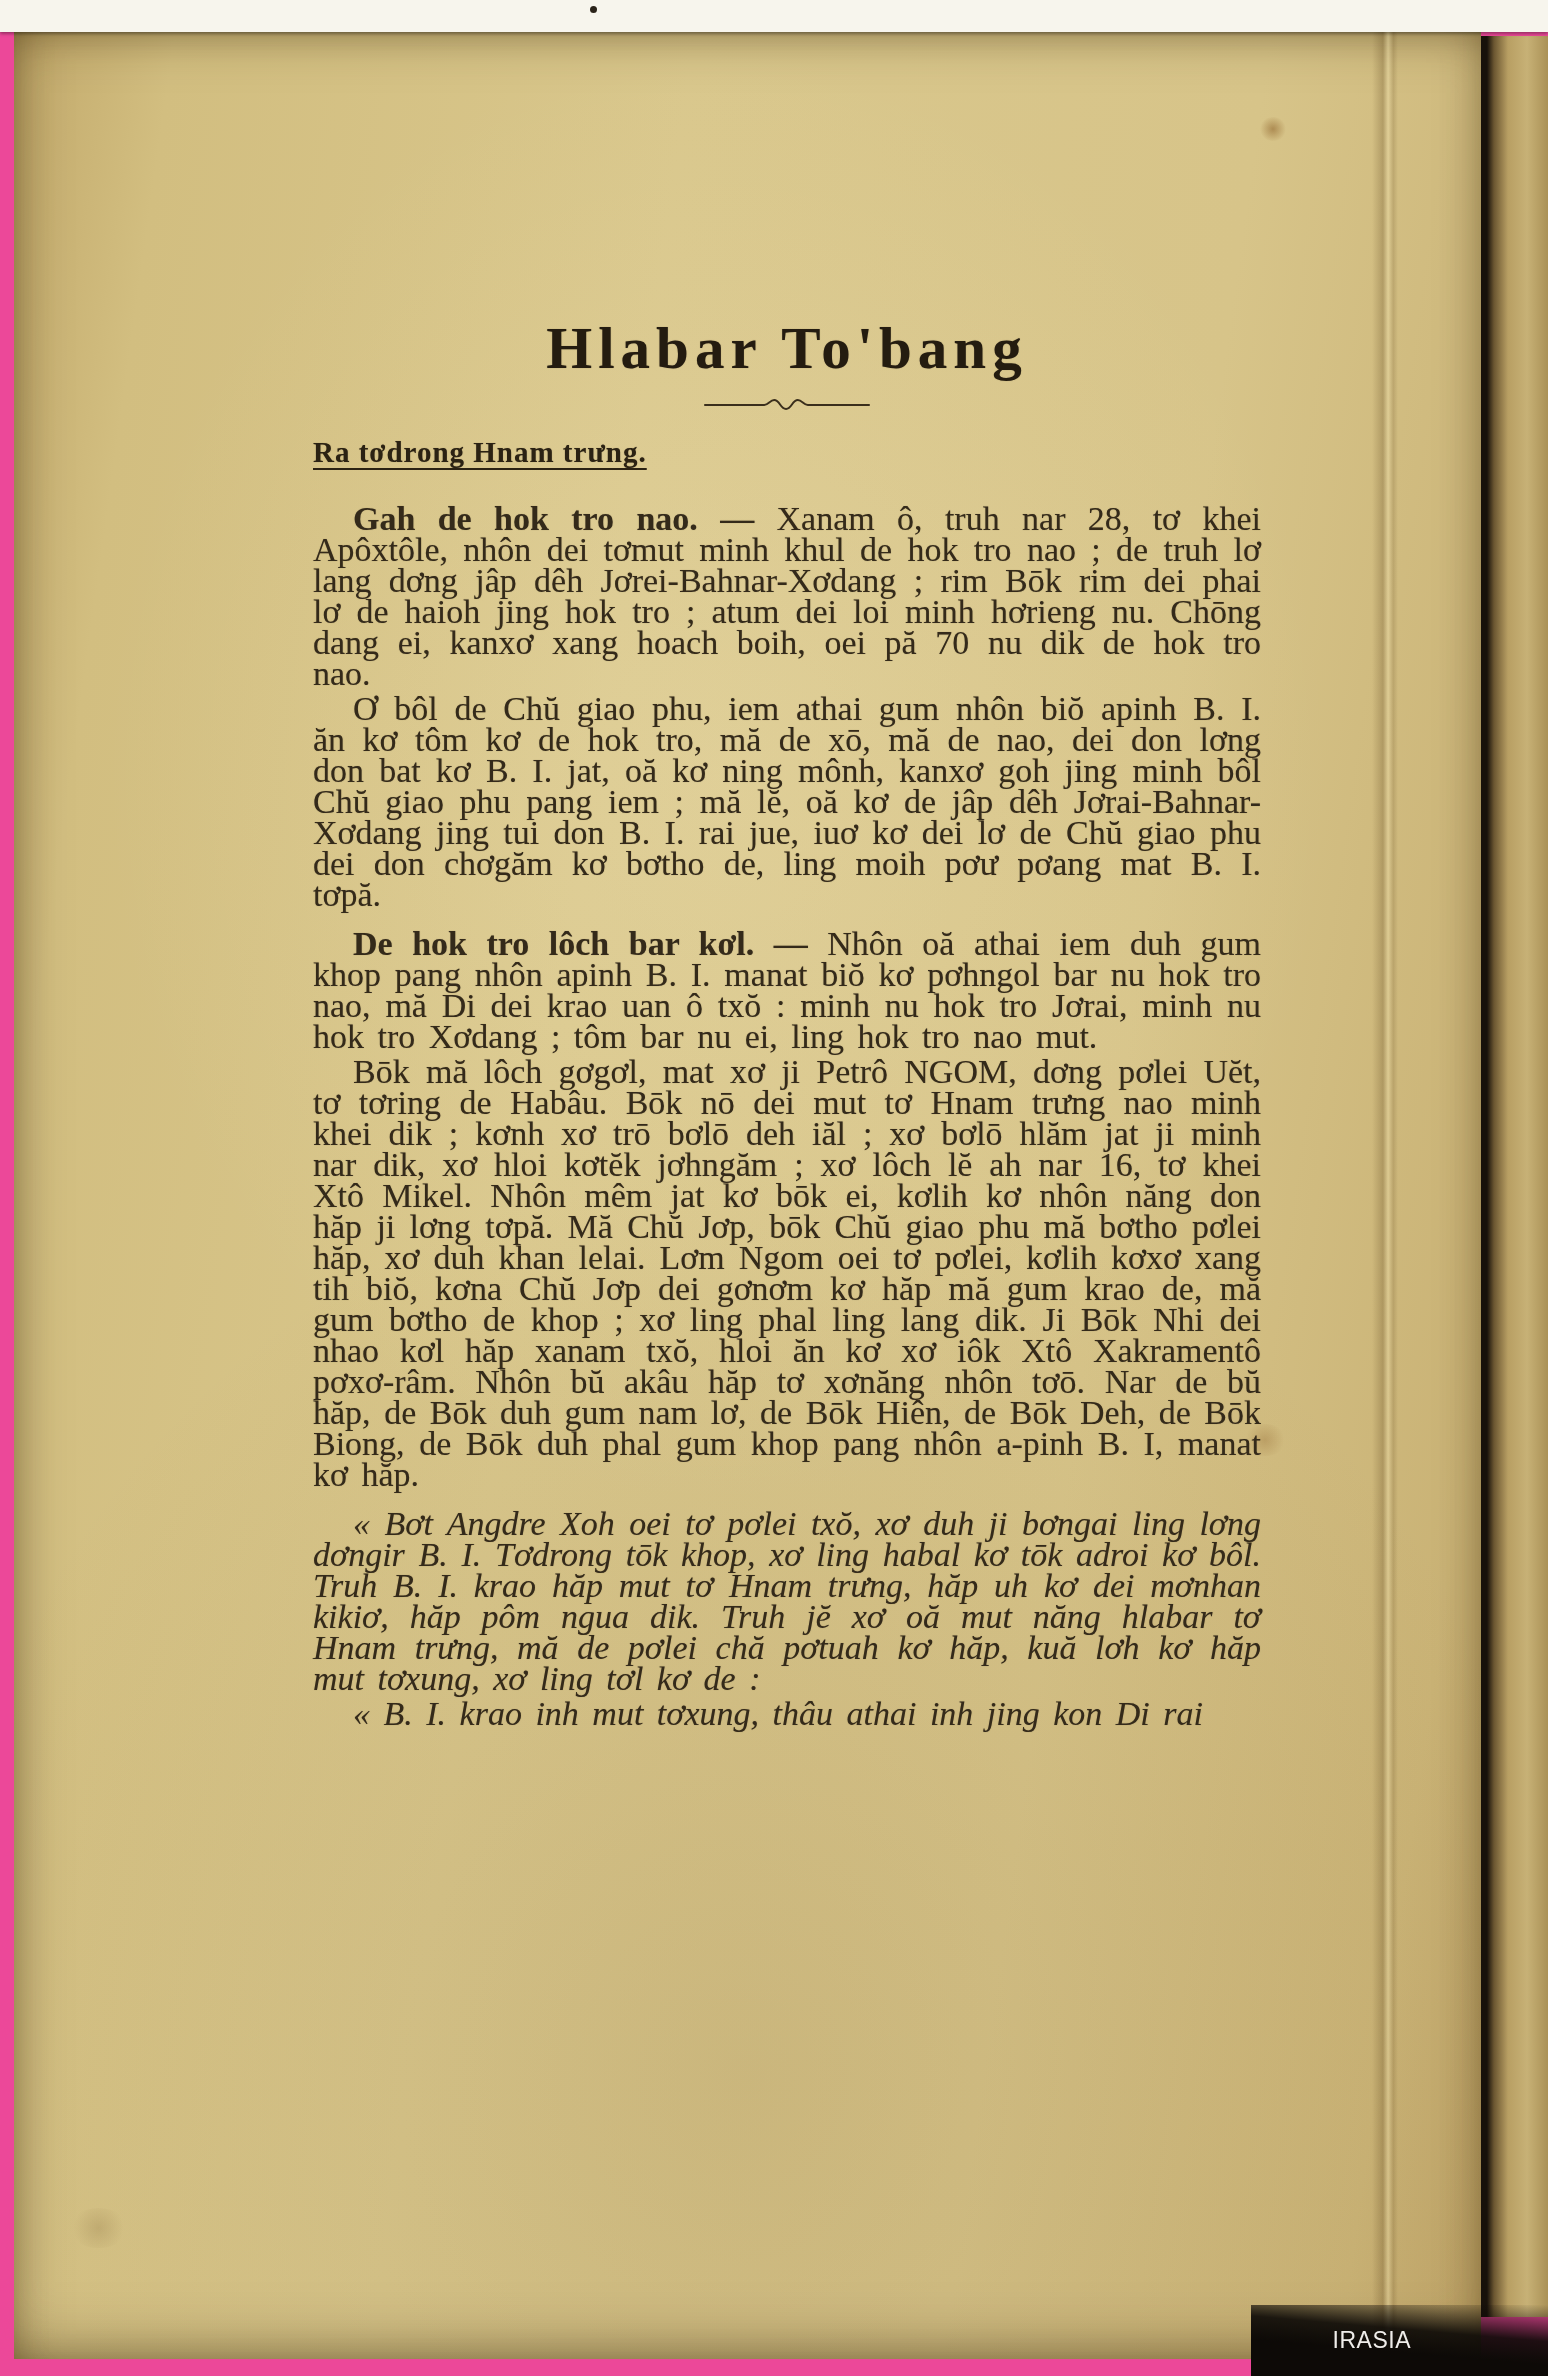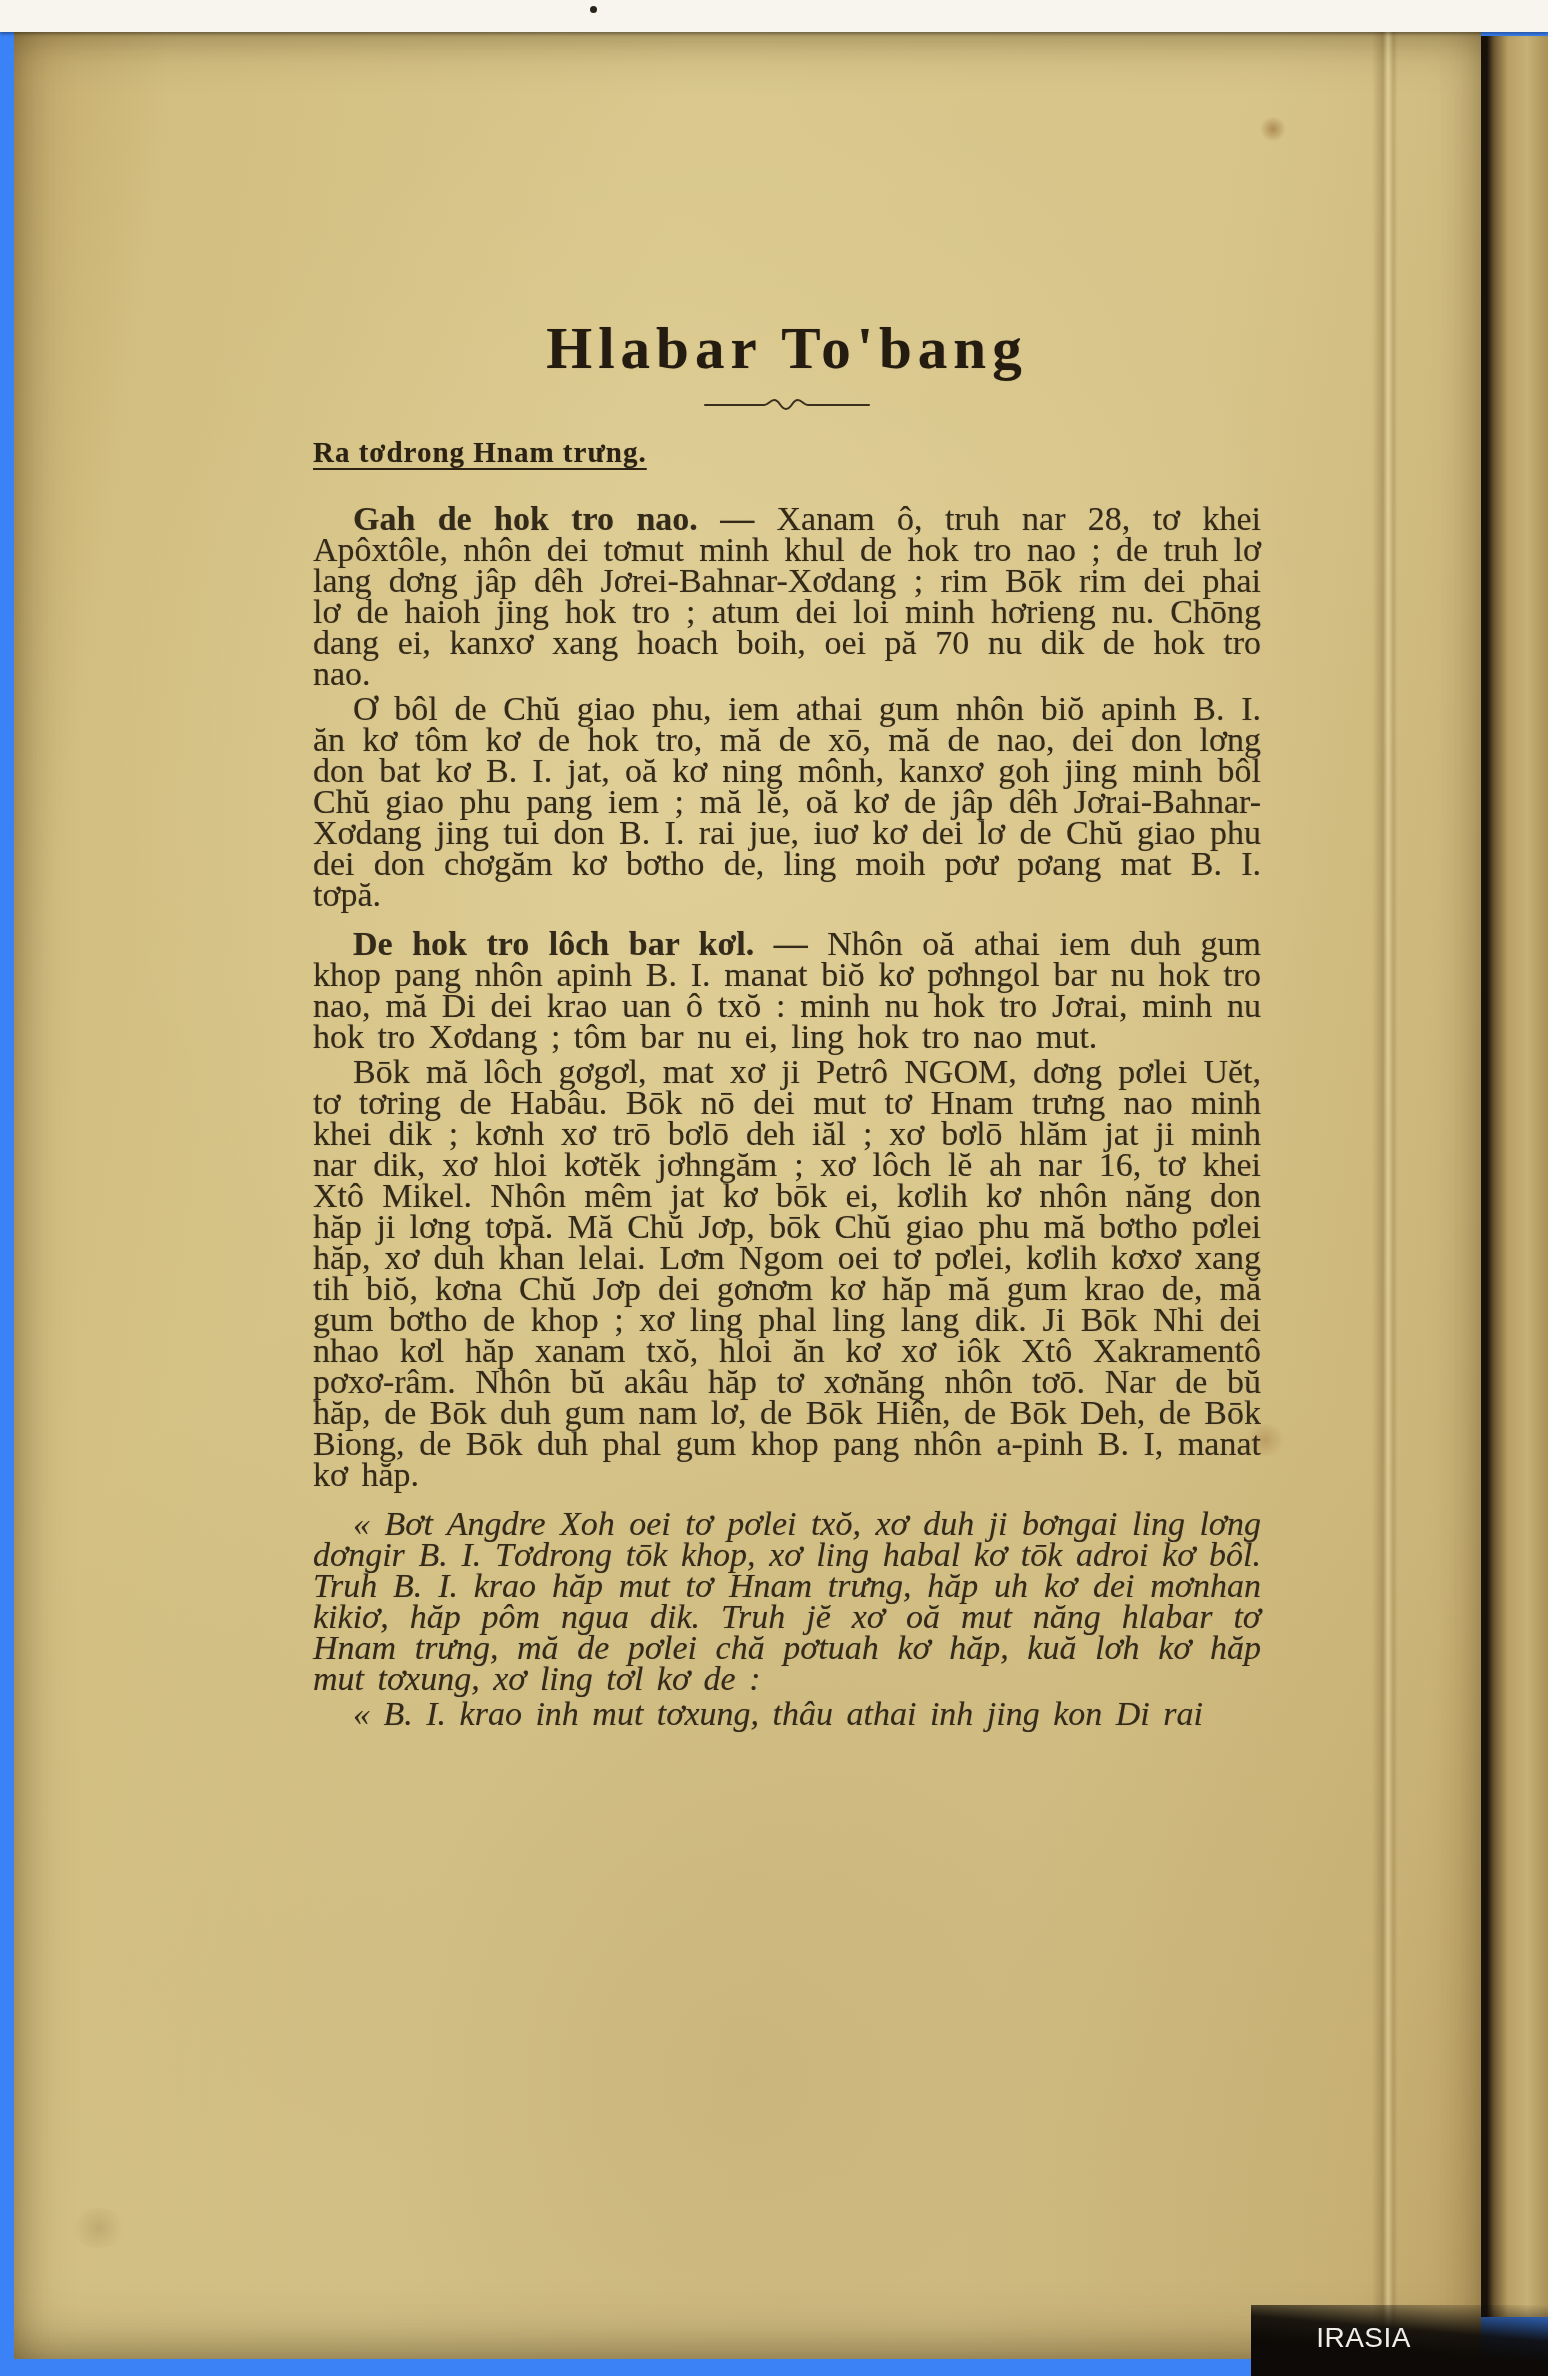--- a/index.html
+++ b/index.html
@@ -1,19 +1,19 @@
 <!DOCTYPE html>
 <html><head>
 <meta charset="utf-8">
 <style>
   html, body { margin: 0; padding: 0; background: #0e0b07; }
   .scan {
     position: relative;
     width: 1548px; height: 2376px;
-    background: #3b82f6;
+    background: #ec4899;
     overflow: hidden;
     font-family: "Liberation Serif", "DejaVu Serif", serif;
   }
   .top-strip {
     position: absolute; left: 0; top: 0; width: 100%; height: 32px;
     background: #f7f5ed;
     box-shadow: 0 2px 3px rgba(0,0,0,.35);
     z-index: 3;
   }
   .speck {
@@ -85,21 +85,21 @@
   .para.italic { font-style: italic; }
 
   .corner-dark {
     position: absolute; right: 0; bottom: 0; width: 297px; height: 71px;
     background: linear-gradient(185deg, rgba(13,10,7,0) 0%, rgba(13,10,7,.92) 38%, #0d0a07 62%);
     z-index: 5;
   }
   .watermark {
     position: absolute; right: 137px; bottom: 22px;
     font-family: "Liberation Sans", sans-serif;
-    font-size: 28px; letter-spacing: 0.5px;
+    font-size: 23px; letter-spacing: 0.5px;
     color: #efedea;
     z-index: 6;
     text-shadow: none;
   }
 </style>
 </head>
 <body>
 
 <div class="scan">
 

